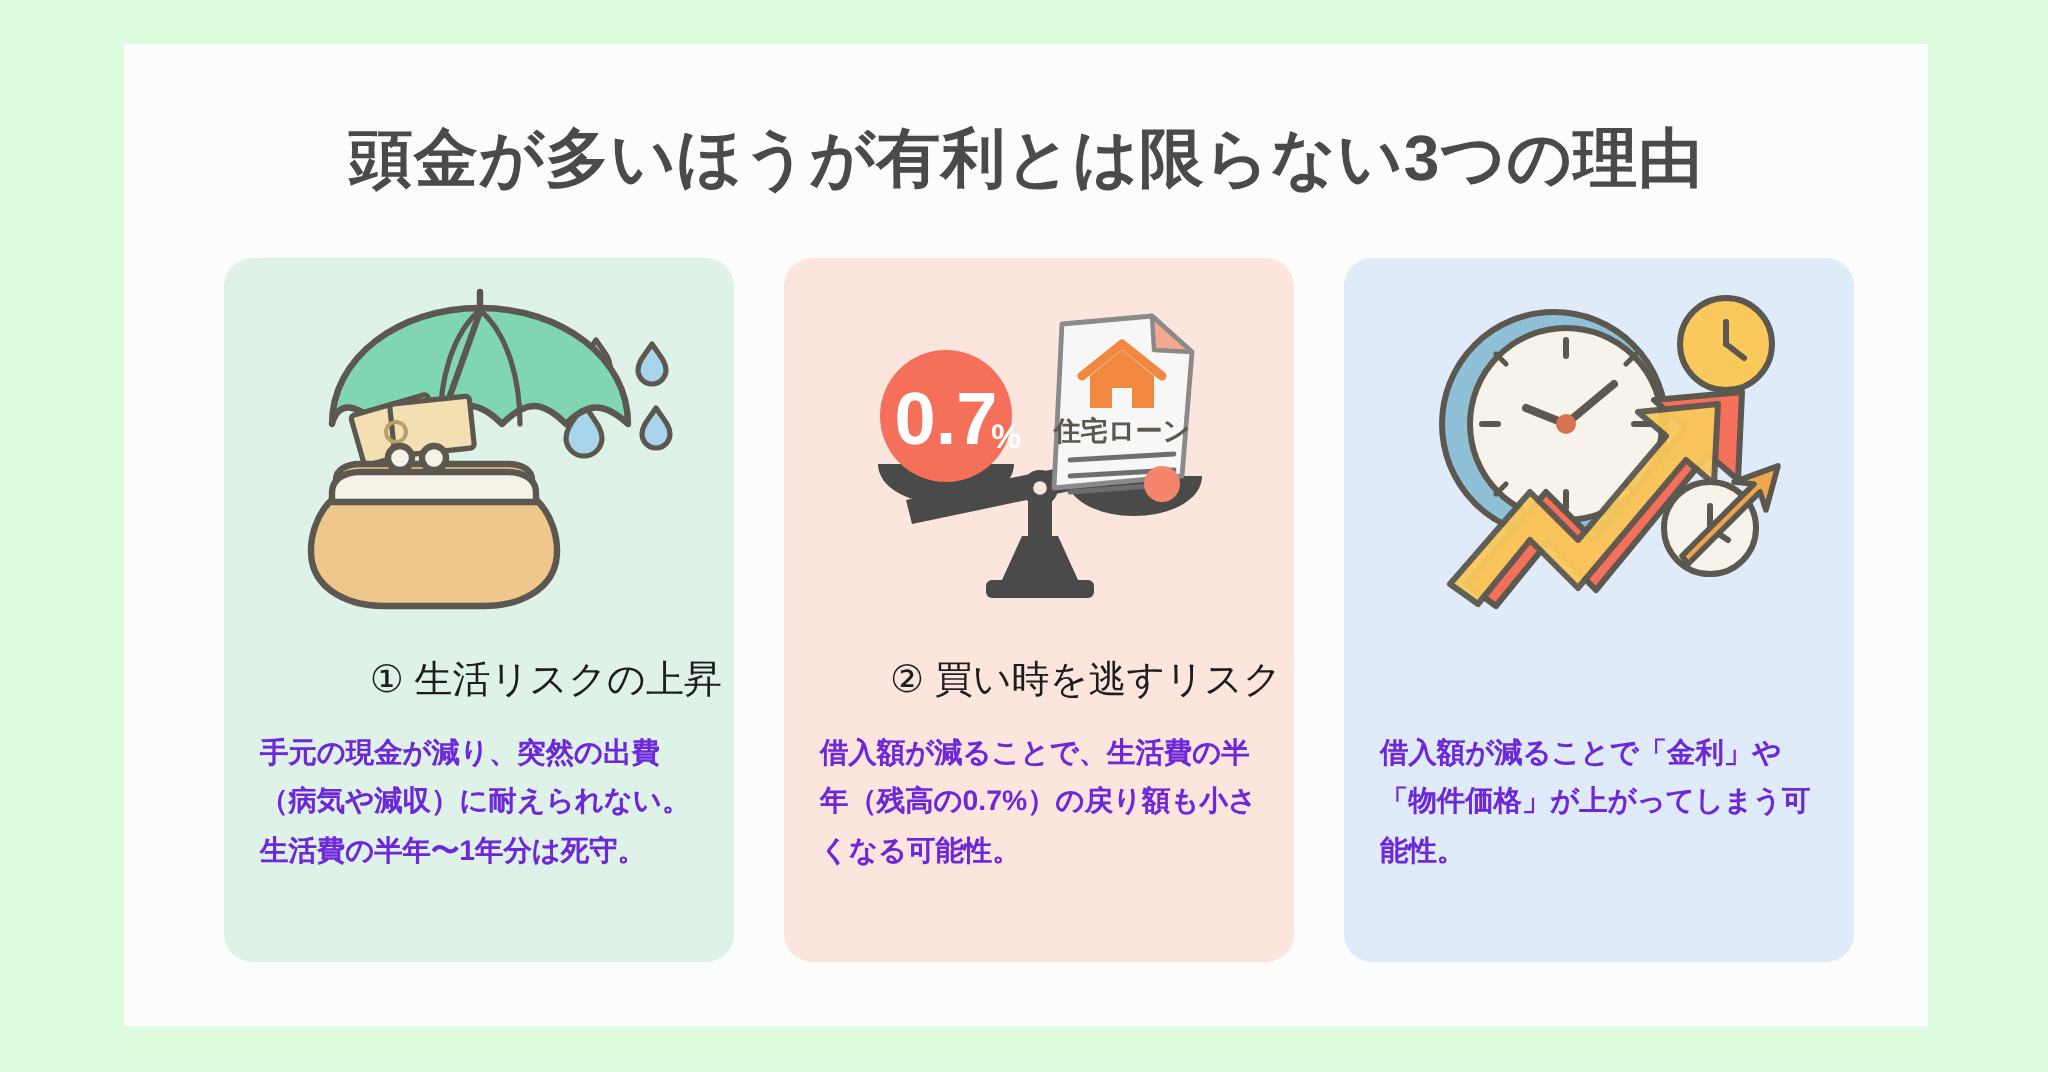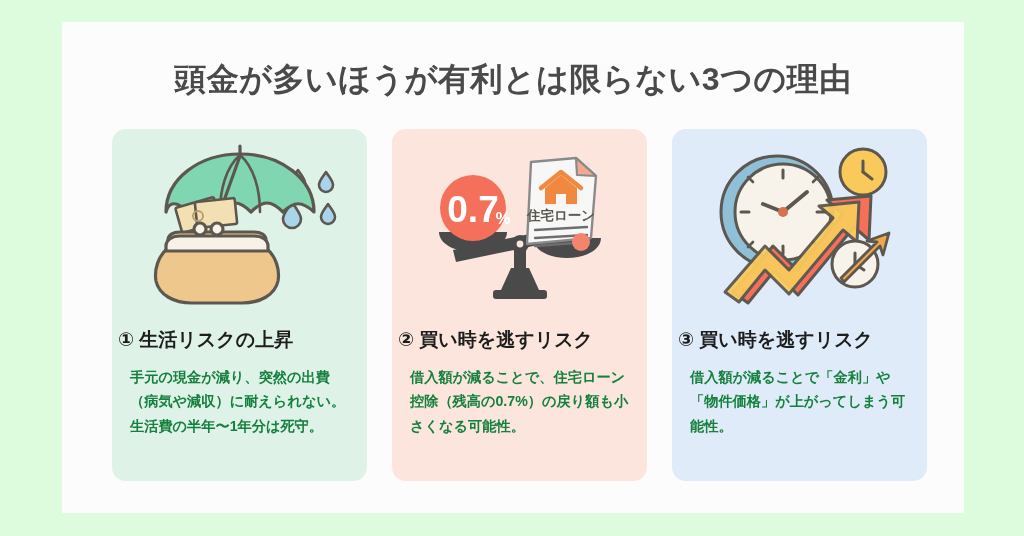--- a/index.html
+++ b/index.html
@@ -70,35 +70,35 @@
     align-items: center;
     justify-content: center;
   }
   .illus svg { display: block; }
 
   .card-title {
     position: absolute;
     left: 6px;
     top: 198px;
     width: 243px;
-    text-align: left;
+    text-align: right;
     font-size: 19px;
-    font-weight: bold;
+    font-weight: normal;
     color: #1d1d1d;
     white-space: nowrap;
   }
   .card-body {
     position: absolute;
     left: 18px;
     top: 236px;
     width: 222px;
     font-size: 14.2px;
     font-weight: bold;
     line-height: 1.72;
-    color: #15803d;
+    color: #6d28d9;
     text-align: left;
   }
 </style>
 </head>
 <body>
 
 <div class="frame">
   <div class="panel">
 
     <div class="page-title">頭金が多いほうが有利とは限らない3つの理由</div>
@@ -192,21 +192,21 @@
               <g stroke="#6e6e6e" stroke-width="2.4" stroke-linecap="round">
                 <path d="M120 94 l52 -3"></path>
                 <path d="M120 102 l52 -3"></path>
                 <path d="M120 110 l40 -3"></path>
               </g>
               <circle cx="166" cy="106" r="9" fill="#f4846c"></circle>
             </g>
           </svg>
         </div>
         <div class="card-title">② 買い時を逃すリスク</div>
-        <div class="card-body">借入額が減ることで、住宅ローン控除（残高の0.7%）の戻り額も小さくなる可能性。</div>
+        <div class="card-body">借入額が減ることで、生活費の半年（残高の0.7%）の戻り額も小さくなる可能性。</div>
       </div>
 
       <div class="card card-3">
         <div class="illus">
           <svg width="210" height="170" viewBox="0 0 210 170">
 
             <circle cx="82" cy="76" r="56" fill="#8fc0d8" stroke="#5c5850" stroke-width="3"></circle>
             <circle cx="88" cy="76" r="48" fill="#f7f3ea" stroke="#5c5850" stroke-width="3"></circle>
             <g stroke="#5c5850" stroke-width="3" stroke-linecap="round">
               <path d="M88 34 l0 8"></path>
@@ -236,19 +236,18 @@
 
             <circle cx="160" cy="128" r="23" fill="#f7f3ea" stroke="#5c5850" stroke-width="3"></circle>
             <g stroke="#5c5850" stroke-width="3" stroke-linecap="round">
               <path d="M160 128 l0 -11"></path>
               <path d="M160 128 l9 6"></path>
             </g>
 
             <path d="M146 142 l36 -36 l-10 -1 l22 -8 l-6 22 l-3 -9 l-36 36 z" fill="#f0a64a" stroke="#5c5850" stroke-width="2.8" stroke-linejoin="round"></path>
           </svg>
         </div>
-        <div class="card-title">③ 買い時を逃すリスク</div>
         <div class="card-body">借入額が減ることで「金利」や「物件価格」が上がってしまう可能性。</div>
       </div>
 
     </div>
   </div>
 </div>
 
 </body></html>

